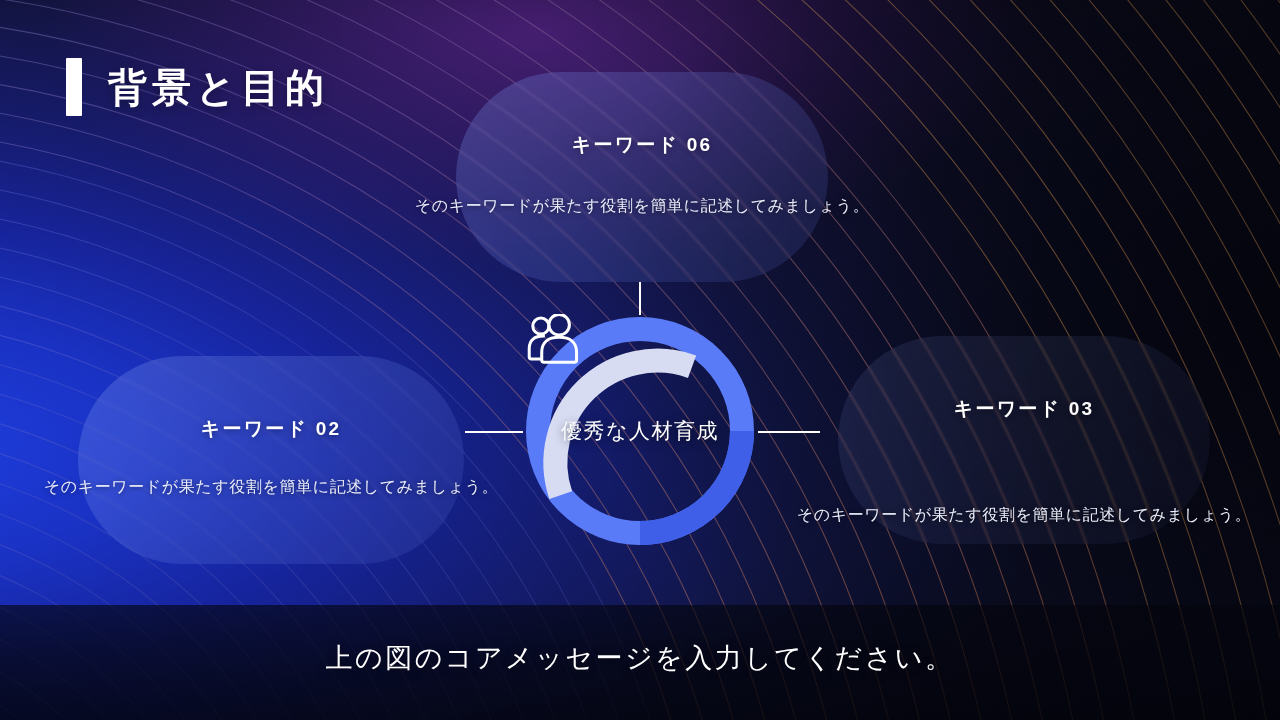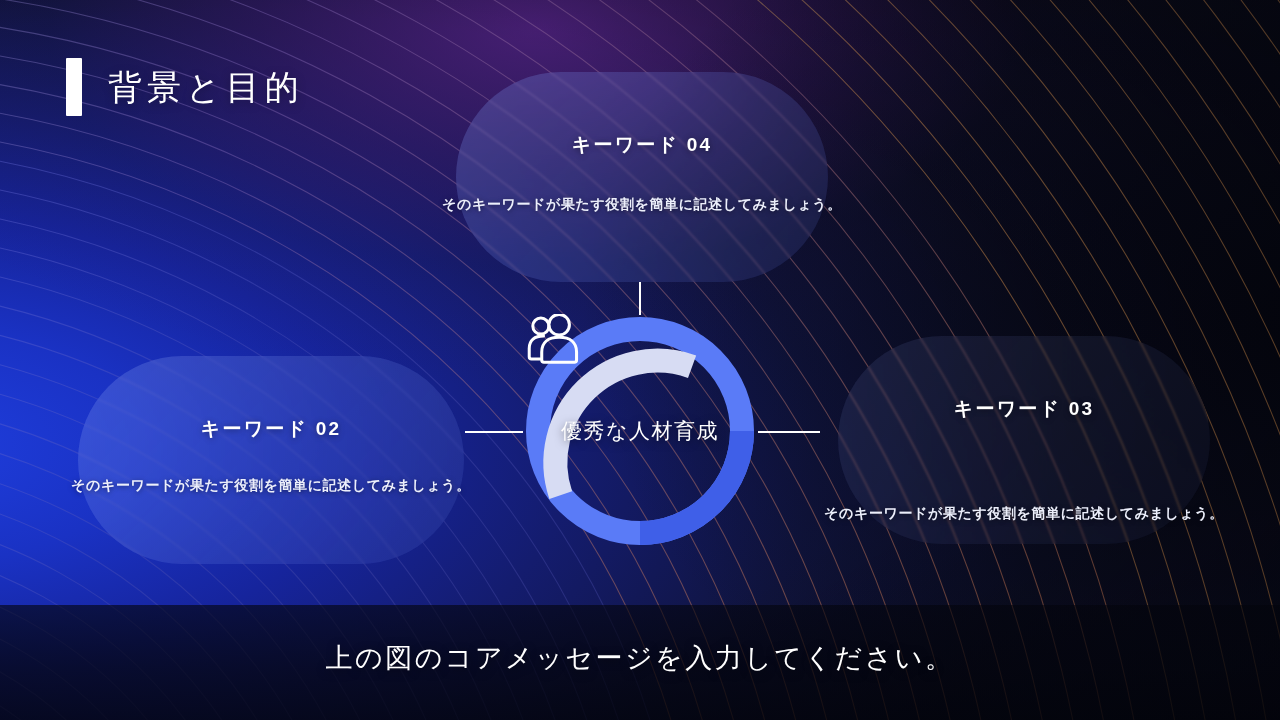--- a/index.html
+++ b/index.html
@@ -60,23 +60,23 @@
     gap: 26px;
   }
   .title-bar {
     width: 16px;
     height: 58px;
     background: #ffffff;
     border-radius: 1px;
   }
   .title-text {
     color: #ffffff;
-    font-size: 34px;
+    font-size: 39px;
     letter-spacing: 5px;
-    font-weight: 400;
+    font-weight: 700;
     line-height: 1;
     text-shadow: 0 2px 10px rgba(0,0,0,0.35);
   }
 
   
   .card {
     position: absolute;
     border-radius: 130px;
     display: flex;
     flex-direction: column;
@@ -87,22 +87,22 @@
   .card-title {
     color: #ffffff;
     font-size: 19px;
     font-weight: 700;
     letter-spacing: 2.2px;
     white-space: nowrap;
     text-shadow: 0 1px 6px rgba(0,0,0,0.45);
   }
   .card-body {
     color: #eceffb;
-    font-size: 14px;
-    font-weight: 700;
+    font-size: 16px;
+    font-weight: 400;
     letter-spacing: 0.6px;
     white-space: nowrap;
     text-shadow: 0 1px 5px rgba(0,0,0,0.5);
   }
 
   #card-01 {
     left: 456px;
     top: 72px;
     width: 372px;
     height: 210px;
@@ -307,21 +307,21 @@
   <div class="title-wrap">
     <div class="title-bar"></div>
     <div class="title-text">背景と目的</div>
   </div>
 
   <div class="connector" id="connector-top"></div>
   <div class="connector" id="connector-left"></div>
   <div class="connector" id="connector-right"></div>
 
   <div class="card" id="card-01">
-    <div class="card-title">キーワード 04</div>
+    <div class="card-title">キーワード 06</div>
     <div class="card-body">そのキーワードが果たす役割を簡単に記述してみましょう。</div>
   </div>
 
   <div class="card" id="card-02">
     <div class="card-title">キーワード 02</div>
     <div class="card-body">そのキーワードが果たす役割を簡単に記述してみましょう。</div>
   </div>
 
   <div class="card" id="card-03">
     <div class="card-title">キーワード 03</div>

